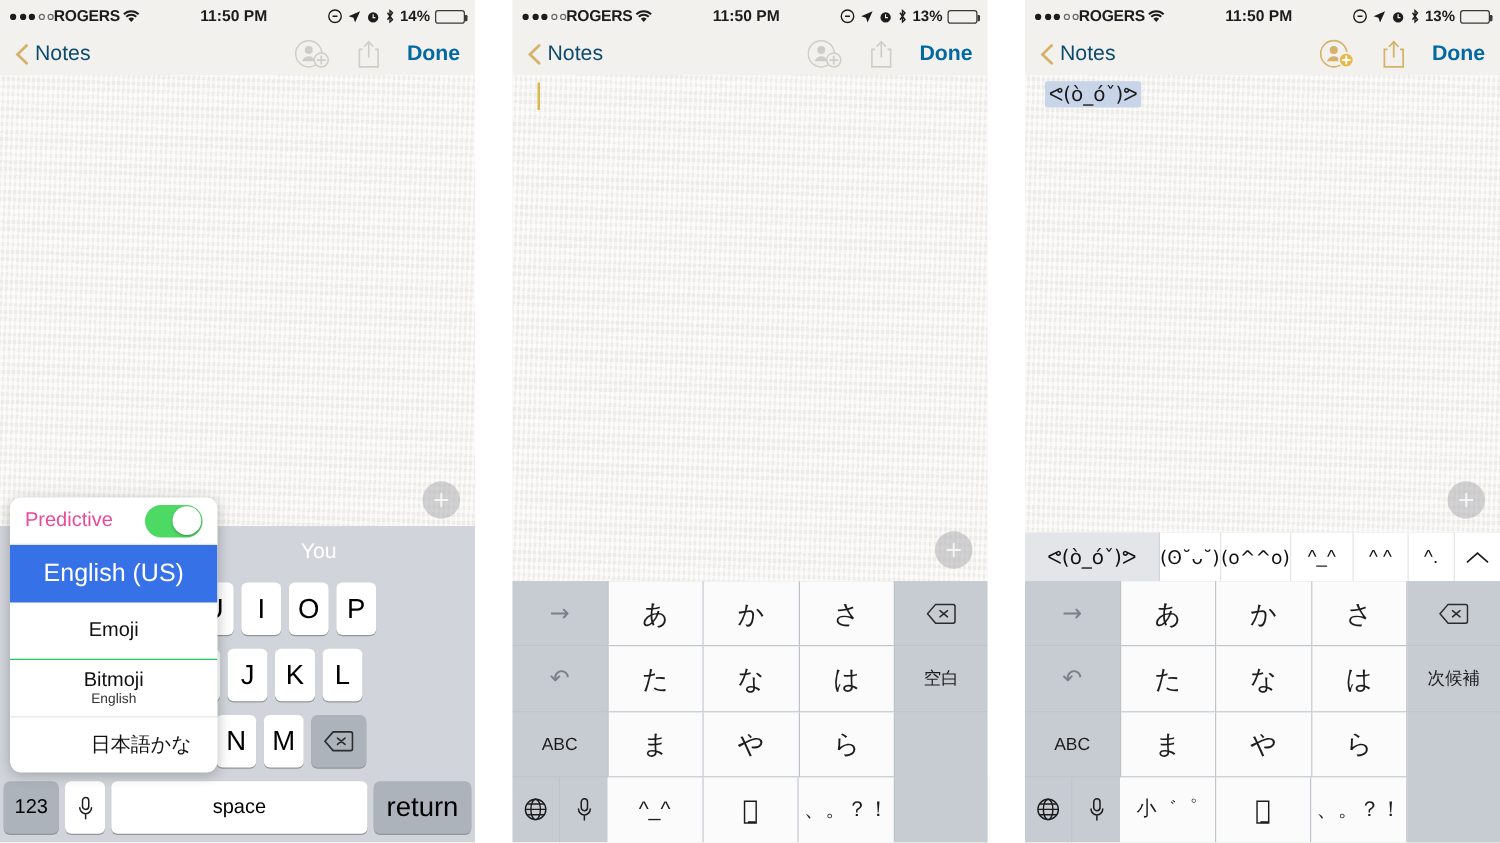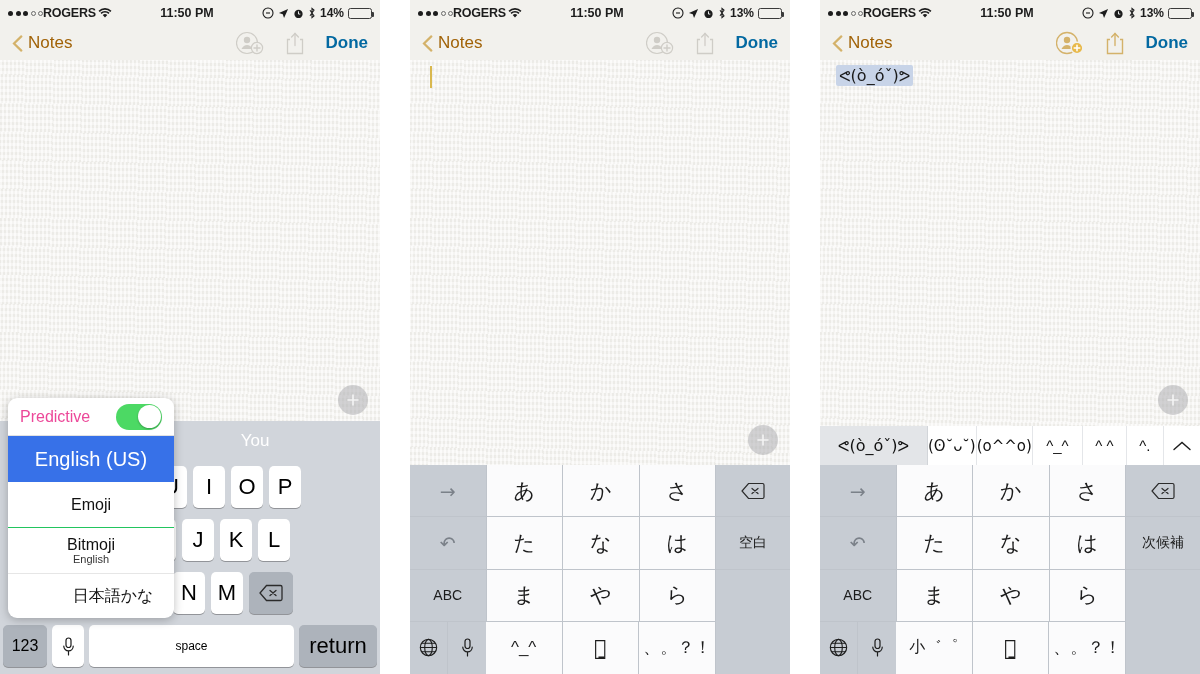--- a/index.html
+++ b/index.html
@@ -48,21 +48,21 @@
   }
   .batt-fill { height: 100%; background: #f0c030; border-radius: 1px; }
 
   
   .navbar {
     height: 34px; display: flex; align-items: center;
     padding: 0 12px; position: relative;
   }
   .nav-back { display: flex; align-items: center; gap: 5px; cursor: pointer; }
   .nav-back .chev { width: 11px; height: 17px; }
-  .nav-back-label { font-size: 17px; color: #a16207; }
+  .nav-back-label { font-size: 17px; color: #0c4a6e; }
   .nav-actions {
     margin-left: auto; display: flex; align-items: center; gap: 22px;
   }
   .icon-btn { cursor: pointer; display: flex; align-items: center; }
   .done-label { font-size: 17px; font-weight: bold; color: #0369a1; }
 
   
   .note-body {
     position: absolute; left: 0; right: 0; top: 60px; bottom: 0;
     background: #f2f1ed;
@@ -118,21 +118,21 @@
   .kb-row:last-child { margin-bottom: 3px; }
   .key {
     background: #ffffff; border-radius: 5px;
     box-shadow: 0 1px 0 rgba(0,0,0,0.30);
     display: flex; align-items: center; justify-content: center;
     font-size: 22px; color: #000; cursor: pointer;
     height: 42px; width: 32px;
   }
   .key.dark { background: #adb3bb; }
   .key.wide { width: 44px; font-size: 16px; }
-  .key.space { flex: 1; font-size: 12px; }
+  .key.space { flex: 1; font-size: 16px; }
   .key.mic { width: 32px; }
 
   
   .kb-jp { display: flex; flex-direction: column; background: #c7ccd3; }
   .jp-row { display: flex; flex: 1; }
   .jp-key {
     flex: 1; display: flex; align-items: center; justify-content: center;
     font-size: 21px; color: #1c1c1c; cursor: pointer;
     border-right: 1px solid #bfc4cb; border-bottom: 1px solid #bfc4cb;
     font-family: "DejaVu Sans", sans-serif;

